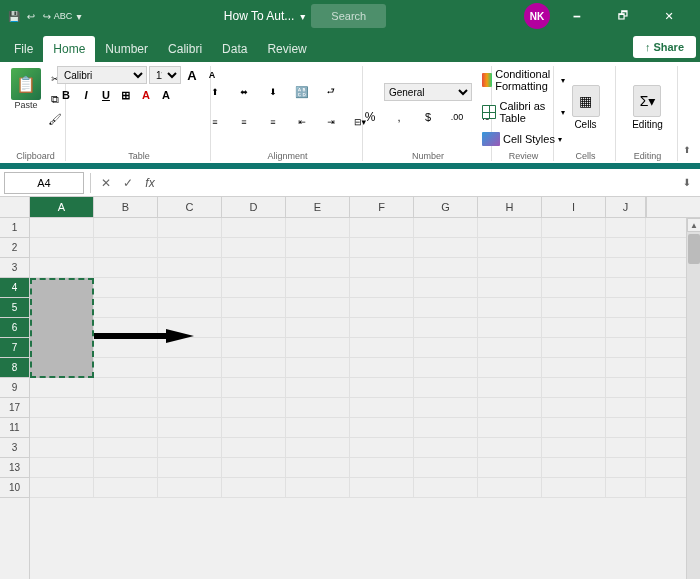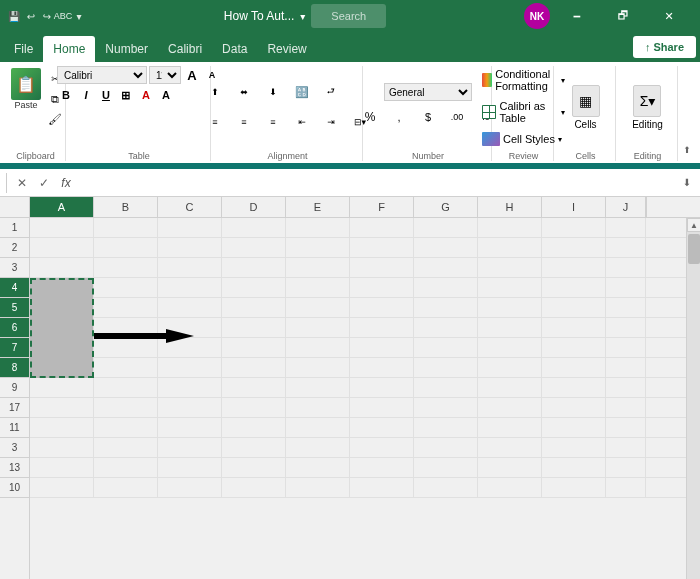--- a/index.html
+++ b/index.html
@@ -296,20 +296,21 @@
       <div class="ribbon-group-label">Editing</div>
     </div>
 
     <div style="display:flex;align-items:flex-end;padding-bottom:4px;">
       <div style="width:14px;height:14px;cursor:pointer;color:#666;font-size:9px;display:flex;align-items:center;justify-content:center;">⬆</div>
     </div>
   </div>
 </div>
 
 <div class="formula-bar">
+  <input class="name-box" value="A4" style="">
   <div class="formula-divider"></div>
   <div class="formula-icons">
     <div class="formula-icon-btn">✕</div>
     <div class="formula-icon-btn">✓</div>
     <div class="formula-icon-btn" style="font-style:italic;color:#555;">fx</div>
   </div>
   <input class="formula-input" value="" style="">
   <div class="formula-expand">⬇</div>
 </div>
 

